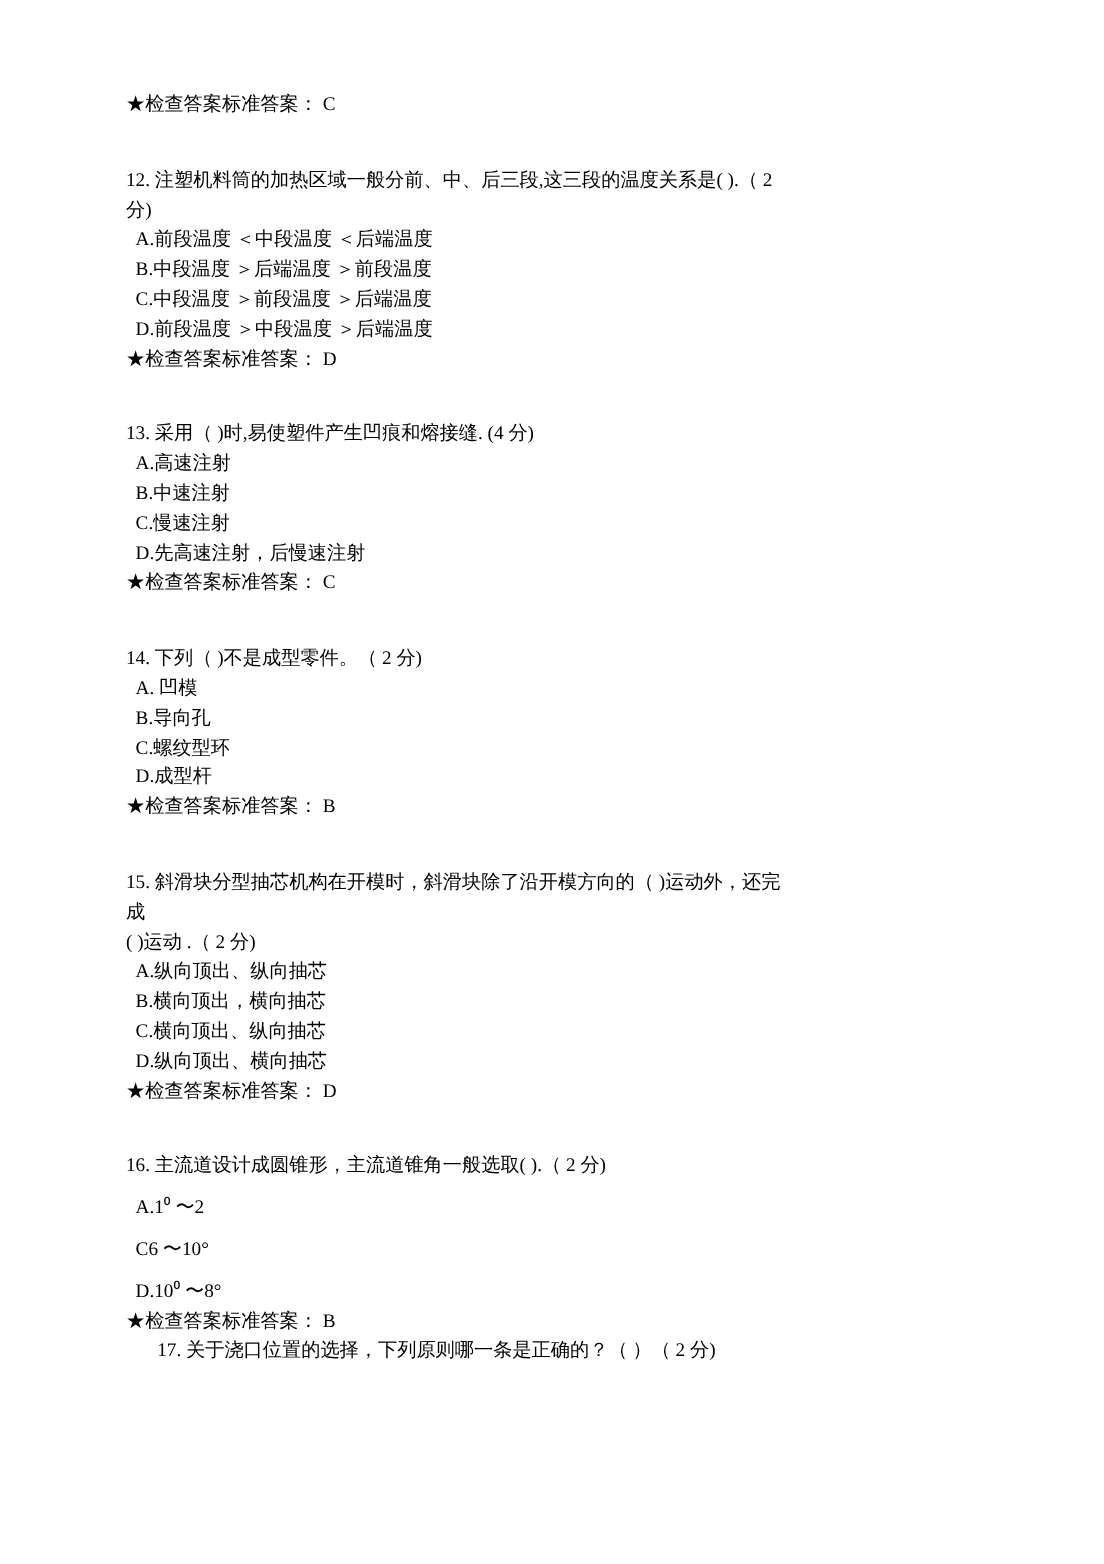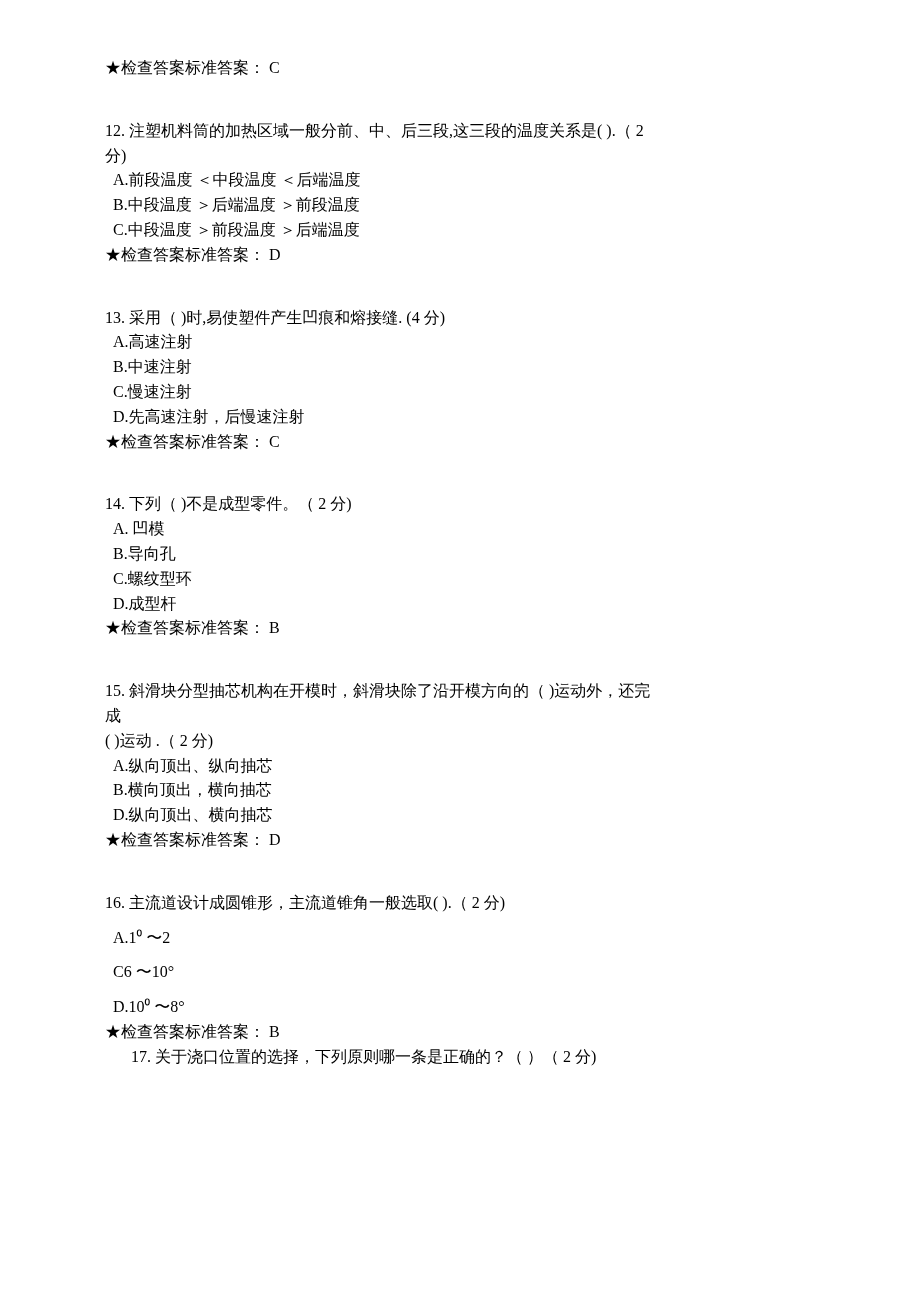--- a/index.html
+++ b/index.html
@@ -7,21 +7,21 @@
     padding: 0;
     background: #ffffff;
     font-family: "SimSun", "宋体", serif;
     font-size: 16px;
     color: #000000;
     line-height: 1.55;
   }
   .page {
     width: 752px;
     min-height: 1303px;
-    padding: 56px 95px 60px 105px;
+    padding: 76px 95px 60px 105px;
     box-sizing: border-box;
   }
   .answer-line {
     margin: 0;
   }
   .block {
     margin-top: 38px;
   }
   .block-first {
     margin-top: 0;
@@ -49,20 +49,21 @@
 <div class="page">
 
   <p class="answer-line block-first">★检查答案标准答案： C</p>
 
   <div class="block">
     <p>12. 注塑机料筒的加热区域一般分前、中、后三段,这三段的温度关系是( ).（ 2</p>
     <p>分)</p>
     <p class="option"> A.前段温度 ＜中段温度 ＜后端温度</p>
     <p class="option"> B.中段温度 ＞后端温度 ＞前段温度</p>
     <p class="option"> C.中段温度 ＞前段温度 ＞后端温度</p>
+    <p class="option"> D.前段温度 ＞中段温度 ＞后端温度</p>
     <p class="answer-line">★检查答案标准答案： D</p>
   </div>
 
   <div class="block">
     <p>13. 采用（ )时,易使塑件产生凹痕和熔接缝. (4 分)</p>
     <p class="option"> A.高速注射</p>
     <p class="option"> B.中速注射</p>
     <p class="option"> C.慢速注射</p>
     <p class="option"> D.先高速注射，后慢速注射</p>
     <p class="answer-line">★检查答案标准答案： C</p>
@@ -75,20 +76,21 @@
     <p class="option"> C.螺纹型环</p>
     <p class="option"> D.成型杆</p>
     <p class="answer-line">★检查答案标准答案： B</p>
   </div>
 
   <div class="block">
     <p>15. 斜滑块分型抽芯机构在开模时，斜滑块除了沿开模方向的（ )运动外，还完成</p>
     <p>( )运动 .（ 2 分)</p>
     <p class="option"> A.纵向顶出、纵向抽芯</p>
     <p class="option"> B.横向顶出，横向抽芯</p>
+    <p class="option"> C.横向顶出、纵向抽芯</p>
     <p class="option"> D.纵向顶出、横向抽芯</p>
     <p class="answer-line">★检查答案标准答案： D</p>
   </div>
 
   <div class="block">
     <p>16. 主流道设计成圆锥形，主流道锥角一般选取( ).（ 2 分)</p>
     <div class="q16-options" style="margin-top:10px;">
       <p class="option"> A.1⁰ 〜2</p>
       <p class="option"> C6 〜10°</p>
       <p class="option"> D.10⁰ 〜8°</p>

